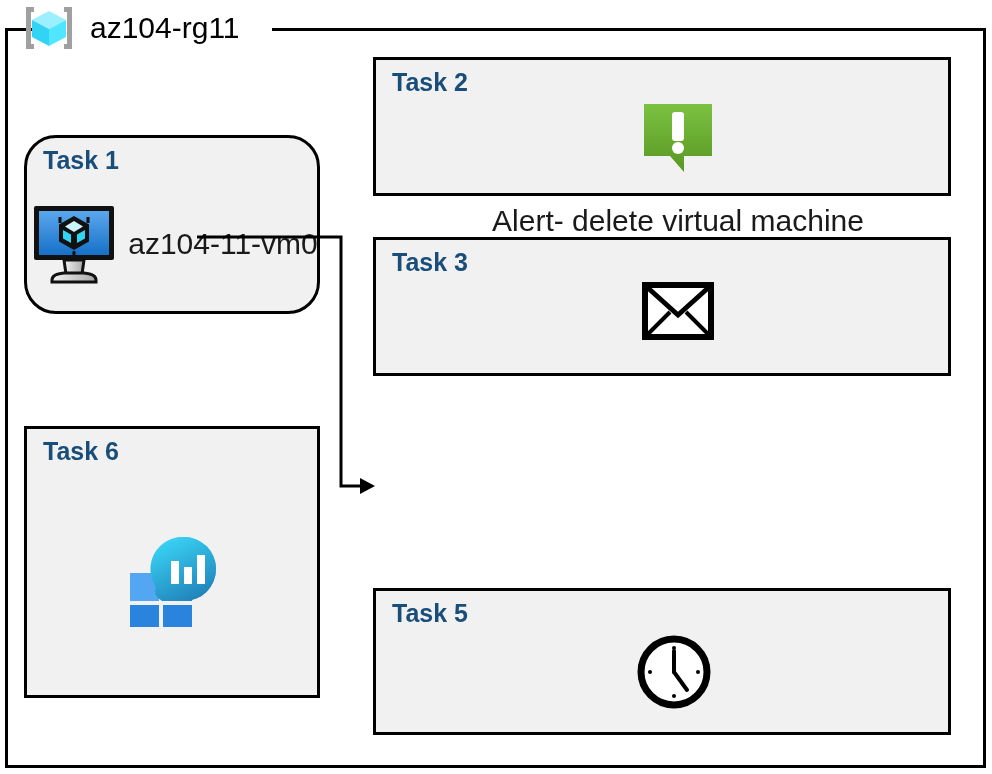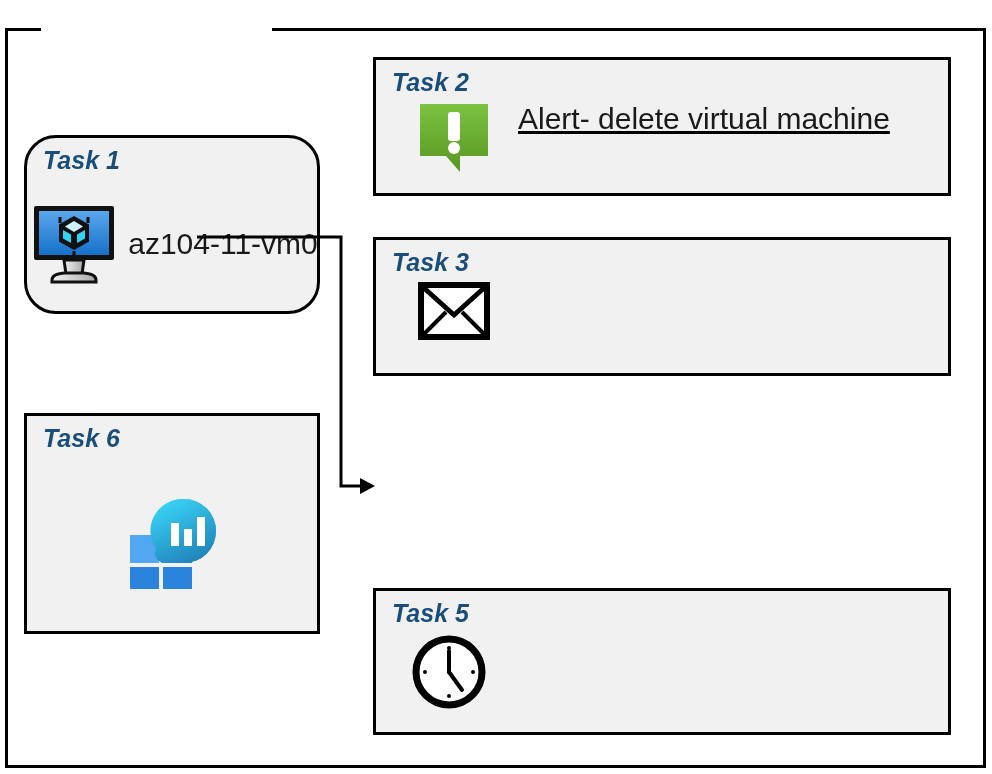--- a/index.html
+++ b/index.html
@@ -77,21 +77,20 @@
     box-sizing: border-box;
   }
   .task-label {
     position: absolute;
     left: 16px;
     top: 8px;
     font-size: 25px;
     font-weight: bold;
     color: #1a4e7a;
     white-space: nowrap;
-    font-style: italic;
   }
 
   
   .task-box.col-left {
     width: 296px;
   }
   .col-left .vstack {
     position: absolute;
     left: 0;
     right: 0;
@@ -114,24 +113,23 @@
     left: 373px;
     width: 578px;
   }
   .col-right .hstack {
     position: absolute;
     left: 42px;
     right: 10px;
     top: 42px;
     bottom: 4px;
     display: flex;
-    flex-direction: row;
-    align-items: flex-start;
+    flex-direction: column;
+    align-items: center;
     gap: 28px;
-    text-decoration: underline;
   }
   .col-right .caption {
     font-size: 30px;
     color: #1a1a1a;
     white-space: nowrap;
   }
   .icon-slot {
     flex: 0 0 auto;
     display: flex;
     align-items: center;
@@ -150,20 +148,37 @@
 </style>
 </head>
 <body>
 
 <div id="canvas">
 
   <div class="rg-frame"></div>
   <div class="rg-frame-top-left"></div>
   <div class="rg-frame-top-right"></div>
 
+  <div class="rg-header">
+    <span class="icon-slot">
+      <svg class="rg-icon" viewBox="0 0 62 50" xmlns="http://www.w3.org/2000/svg">
+
+        <path d="M16 4 L8 4 L8 46 L16 46 L16 41 L13 41 L13 9 L16 9 Z" fill="#A0A0A0"></path>
+
+        <path d="M46 4 L54 4 L54 46 L46 46 L46 41 L49 41 L49 9 L46 9 Z" fill="#A0A0A0"></path>
+
+        <path d="M31 8 L48 17 L31 26 L14 17 Z" fill="#9CEFFF"></path>
+
+        <path d="M14 17 L31 26 L31 43 L14 34 Z" fill="#32D4F5"></path>
+
+        <path d="M48 17 L48 34 L31 43 L31 26 Z" fill="#50E6FF"></path>
+      </svg>
+    </span>
+    <span class="rg-title">az104-rg11</span>
+  </div>
 
   <div class="task-box col-left" style="left:24px; top:135px; height:179px;border-radius:32px;">
     <div class="task-label">Task 1</div>
     <div class="vstack">
       <span class="icon-slot">
         <svg width="96" height="84" viewBox="0 0 96 84" xmlns="http://www.w3.org/2000/svg">
           <defs>
             <linearGradient id="vmScreen" x1="0" y1="0" x2="0" y2="1">
               <stop offset="0" stop-color="#5BA7ED"></stop>
               <stop offset="1" stop-color="#1670C8"></stop>
@@ -186,21 +201,21 @@
             <path d="M-11 -3 L-3 1.5 L-3 10 L-11 5.5 Z" fill="#32D4F5"></path>
             <path d="M11 -3 L11 5.5 L3 10 L3 1.5 Z" fill="#32D4F5"></path>
             <path d="M-14 -10 L-14 -16 M14 -10 L14 -16 M0 18 L0 23" stroke="#111111" stroke-width="3"></path>
           </g>
         </svg>
       </span>
       <span class="caption">az104-11-vm0</span>
     </div>
   </div>
 
-  <div class="task-box col-left" style="left:24px; top:413px; height:221px;">
+  <div class="task-box col-left" style="left:24px; top:426px; height:272px;">
     <div class="task-label">Task 6</div>
     <div class="vstack">
       <span class="icon-slot">
         <svg width="100" height="92" viewBox="0 0 100 92" xmlns="http://www.w3.org/2000/svg">
           <defs>
             <linearGradient id="logCircle" x1="0.2" y1="0" x2="0.7" y2="1">
               <stop offset="0" stop-color="#3AD6F7"></stop>
               <stop offset="1" stop-color="#2081B9"></stop>
             </linearGradient>
           </defs>

